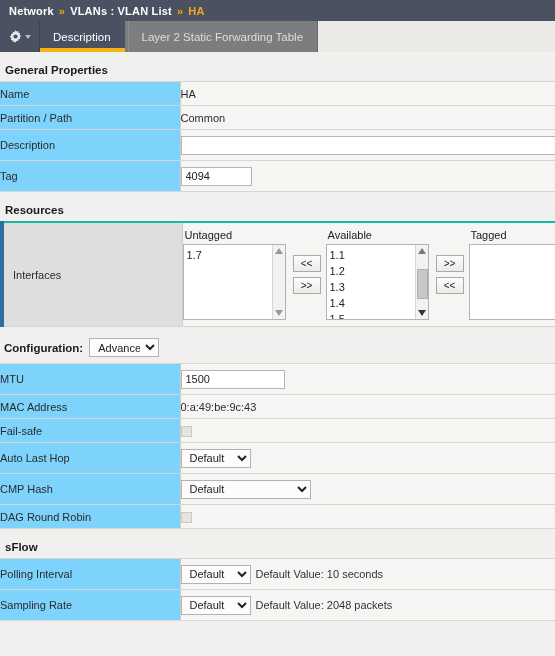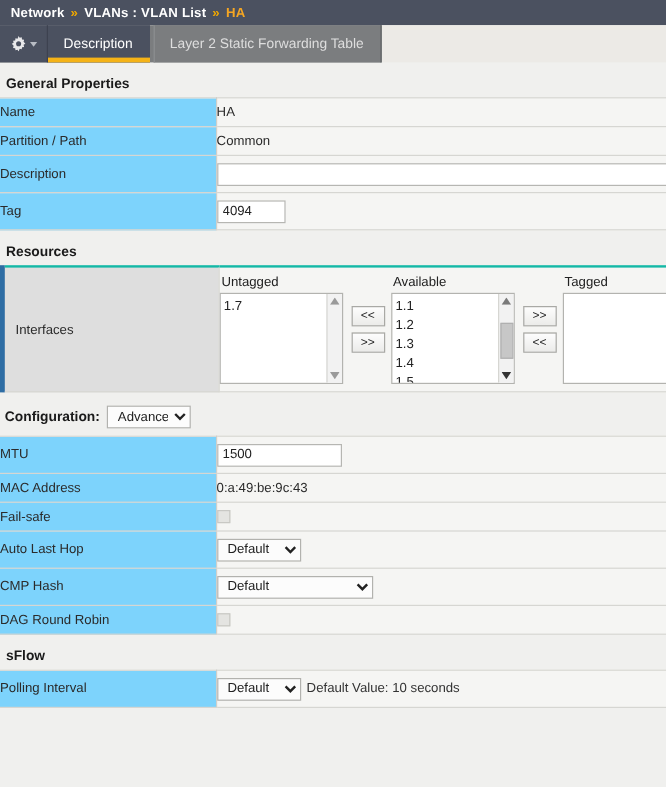--- a/index.html
+++ b/index.html
@@ -127,21 +127,21 @@
   input.txt {
     border: 1px solid #b6b6b2;
     background: #ffffff;
     height: 19px;
     font-family: "Liberation Sans", sans-serif;
     font-size: 11px;
     padding: 1px 4px;
     color: #222;
   }
   input.txt.desc { width: 420px; }
-  input.txt.tag  { width: 57px; }
+  input.txt.tag  { width: 71px; }
   input.txt.mtu  { width: 104px; }
 
   .chk {
     display: inline-block;
     width: 11px; height: 11px;
     border: 1px solid #bfbfbb;
     background: #ececea;
     vertical-align: middle;
   }
   .chk.dim { background:#e4e4e1; border-color:#c8c8c4; }
@@ -432,16 +432,27 @@
       <td class="lbl">Polling Interval</td>
       <td class="val">
         <div class="inline">
           <select class="sel w-sm">
             <option>Default</option>
           </select>
           <span class="defnote">Default Value: 10 seconds</span>
         </div>
       </td>
     </tr>
+    <tr class="tall">
+      <td class="lbl">Sampling Rate</td>
+      <td class="val">
+        <div class="inline">
+          <select class="sel w-sm">
+            <option>Default</option>
+          </select>
+          <span class="defnote">Default Value: 2048 packets</span>
+        </div>
+      </td>
+    </tr>
   </tbody>
     </table>
 
 </div>
 
 </body></html>

